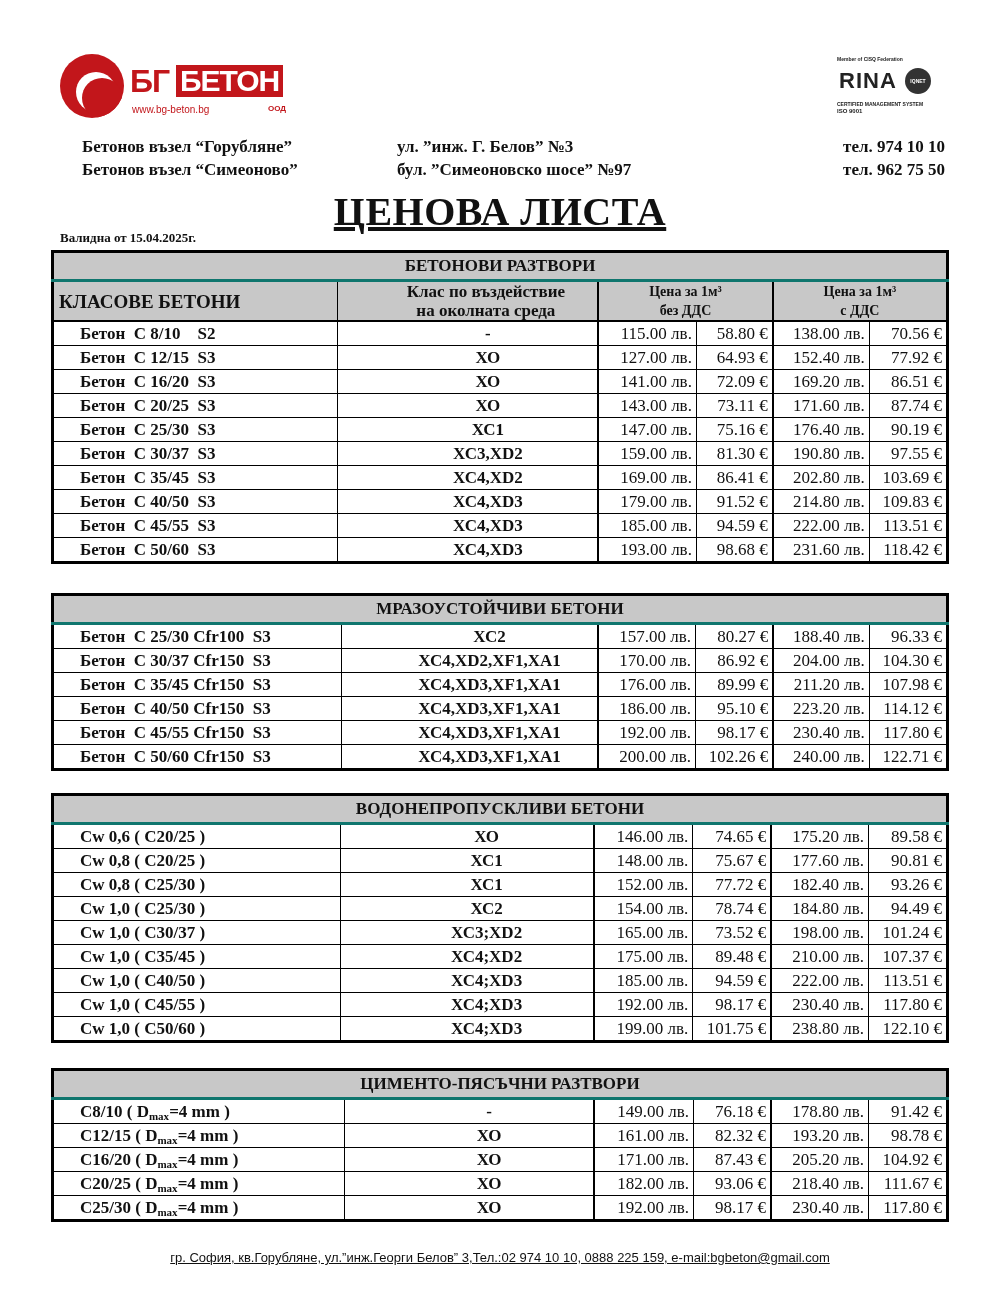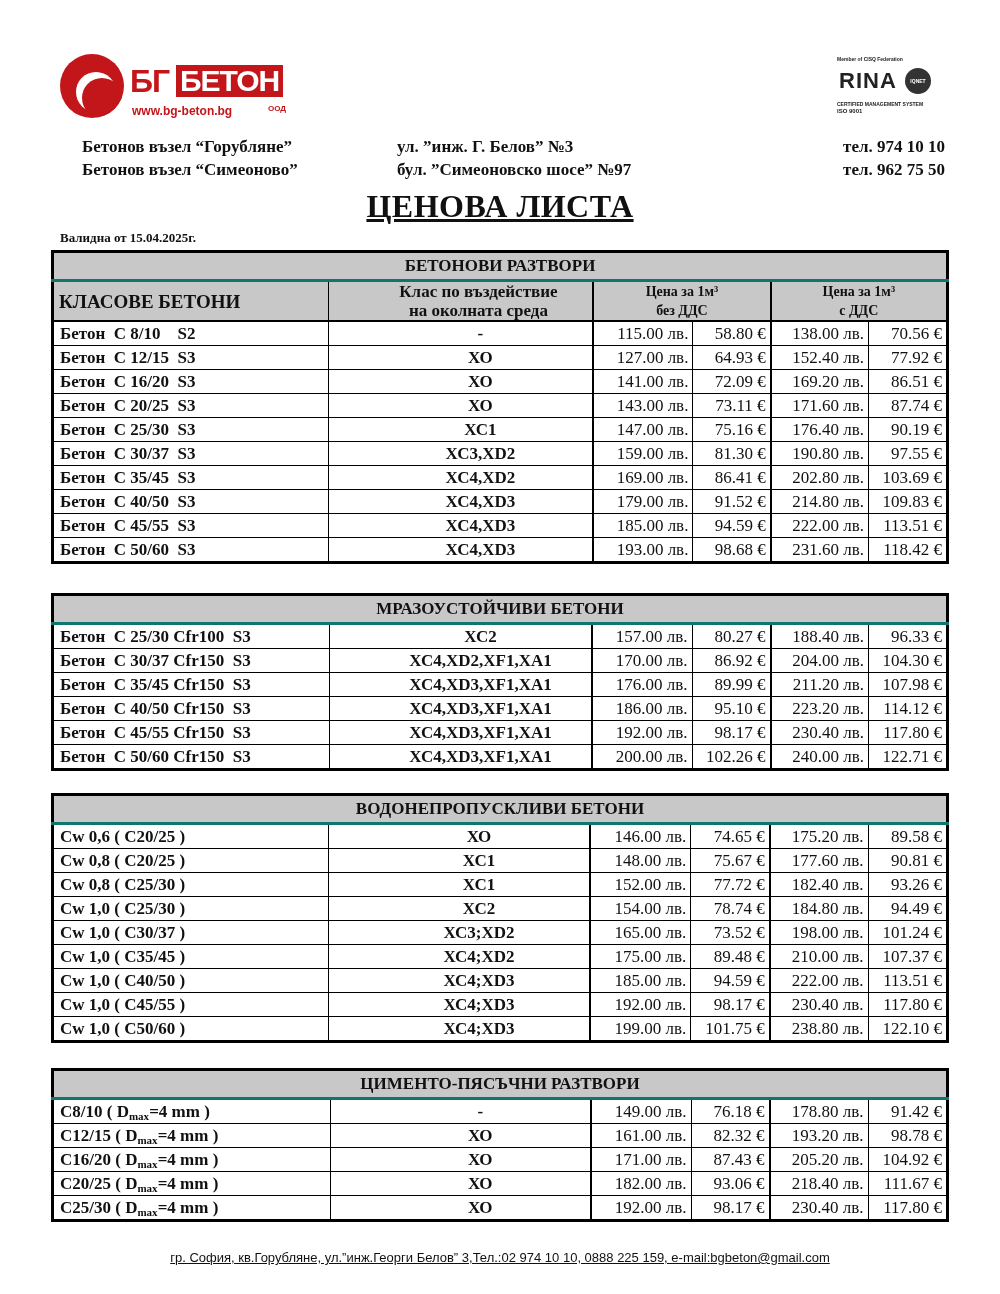--- a/index.html
+++ b/index.html
@@ -4,47 +4,47 @@
 <style>
   html, body { margin: 0; padding: 0; background: #ffffff; }
   body { width: 1000px; height: 1294px; position: relative; font-family: "Liberation Serif", serif; color: #111; overflow: hidden; }
 
   .logo { position: absolute; left: 60px; top: 54px; width: 225px; height: 66px; }
   .logo .circle { position: absolute; left: 0; top: 0; width: 64px; height: 64px; border-radius: 50%; background: #c2161b; overflow: hidden; }
   .logo .circle .arc2 { position: absolute; left: 16px; top: 18px; width: 40px; height: 40px; border-radius: 50%; background: #fff; }
   .logo .circle .arc3 { position: absolute; left: 22px; top: 24px; width: 40px; height: 40px; border-radius: 50%; background: #c2161b; }
   .logo .bg { position: absolute; left: 70px; top: 10px; font-family: "Liberation Sans", sans-serif; font-weight: bold; font-size: 32px; color: #c2161b; letter-spacing: -1px; line-height: 34px; }
   .logo .beton { position: absolute; left: 116px; top: 11px; background: #c2161b; color: #fff; font-family: "Liberation Sans", sans-serif; font-weight: bold; font-size: 30px; line-height: 32px; padding: 0 4px; letter-spacing: -1px; }
-  .logo .url { position: absolute; left: 72px; top: 50px; font-family: "Liberation Sans", sans-serif; font-weight: bold; font-size: 12px; color: #c2161b; }
+  .logo .url { position: absolute; left: 72px; top: 50px; font-family: "Liberation Sans", sans-serif; font-weight: normal; font-size: 10px; color: #c2161b; }
   .logo .ood { position: absolute; left: 208px; top: 50px; font-family: "Liberation Sans", sans-serif; font-weight: bold; font-size: 8px; color: #c2161b; }
 
   .cert { position: absolute; left: 835px; top: 56px; width: 110px; height: 66px; font-family: "Liberation Sans", sans-serif; color: #222; }
   .cert .member { position: absolute; left: 2px; top: 0; font-size: 5px; font-weight: bold; }
   .cert .rina { position: absolute; left: 4px; top: 12px; font-size: 22px; font-weight: bold; letter-spacing: 1px; }
   .cert .iqnet { position: absolute; left: 70px; top: 12px; width: 26px; height: 26px; border-radius: 50%; background: #333; color: #fff; font-size: 5px; font-weight: bold; text-align: center; line-height: 26px; }
   .cert .cms { position: absolute; left: 2px; top: 45px; font-size: 5px; font-weight: bold; }
   .cert .iso { position: absolute; left: 2px; top: 52px; font-size: 6px; font-weight: bold; }
 
   .plants { position: absolute; left: 60px; top: 135px; width: 885px; font-weight: bold; font-size: 17px; line-height: 23px; }
   .plant-row { position: relative; height: 23px; }
   .plant-row .name { position: absolute; left: 0; margin-left: 22px; }
   .plant-row .addr { position: absolute; left: 337px; }
   .plant-row .tel { position: absolute; right: 0; }
 
-  .title { position: absolute; left: 0; width: 1000px; top: 188px; text-align: center; font-weight: bold; font-size: 32px; text-decoration: underline; letter-spacing: 0.5px; }
+  .title { position: absolute; left: 0; width: 1000px; top: 188px; text-align: center; font-weight: bold; font-size: 40px; text-decoration: underline; letter-spacing: 0.5px; }
   .valid { position: absolute; left: 60px; top: 230px; font-weight: bold; font-size: 13px; }
 
   table.price { position: absolute; left: 51px; width: 898px; border-collapse: collapse; border: 3px solid #000; font-size: 17px; }
   table.price td { border: 1px solid #000; height: 23px; padding: 0 4px; line-height: 22px; white-space: nowrap; }
   table.price .sec td { background: #c8c8c8; text-align: center; font-weight: bold; font-size: 17px; height: 26px; border-bottom: 3px solid #0f766e; }
   table.price .hdr td { background: #c8c8c8; font-weight: bold; height: 38px; border-bottom: 2px solid #000; line-height: 19px; }
   table.price .hdr .c1 { font-size: 19px; padding-left: 5px; }
   table.price .hdr .c2 { text-align: center; font-size: 17px; padding-left: 40px; }
   table.price .hdr .cp { text-align: center; font-size: 14px; border-left: 2px solid #000; }
-  table.price td.n { font-weight: bold; padding-left: 6px; width: 272px; }
+  table.price td.n { font-weight: bold; padding-left: 26px; width: 272px; }
   table.price td.x { font-weight: bold; text-align: center; width: 230px; padding-left: 40px; padding-right: 0; }
   table.price td.p { text-align: right; font-family: "Liberation Serif", serif; }
   table.price td.lv { border-left: 2px solid #000; width: 92px; }
   table.price td.eu { width: 70px; }
   table.price td.lv2 { border-left: 2px solid #000; width: 90px; }
   table.price td.eu2 { width: 70px; }
   sub { font-size: 11px; vertical-align: -3px; line-height: 0; }
 
   .footer { position: absolute; left: 0; width: 1000px; top: 1250px; text-align: center; font-family: "Liberation Sans", sans-serif; font-size: 13px; text-decoration: underline; }
 </style>

